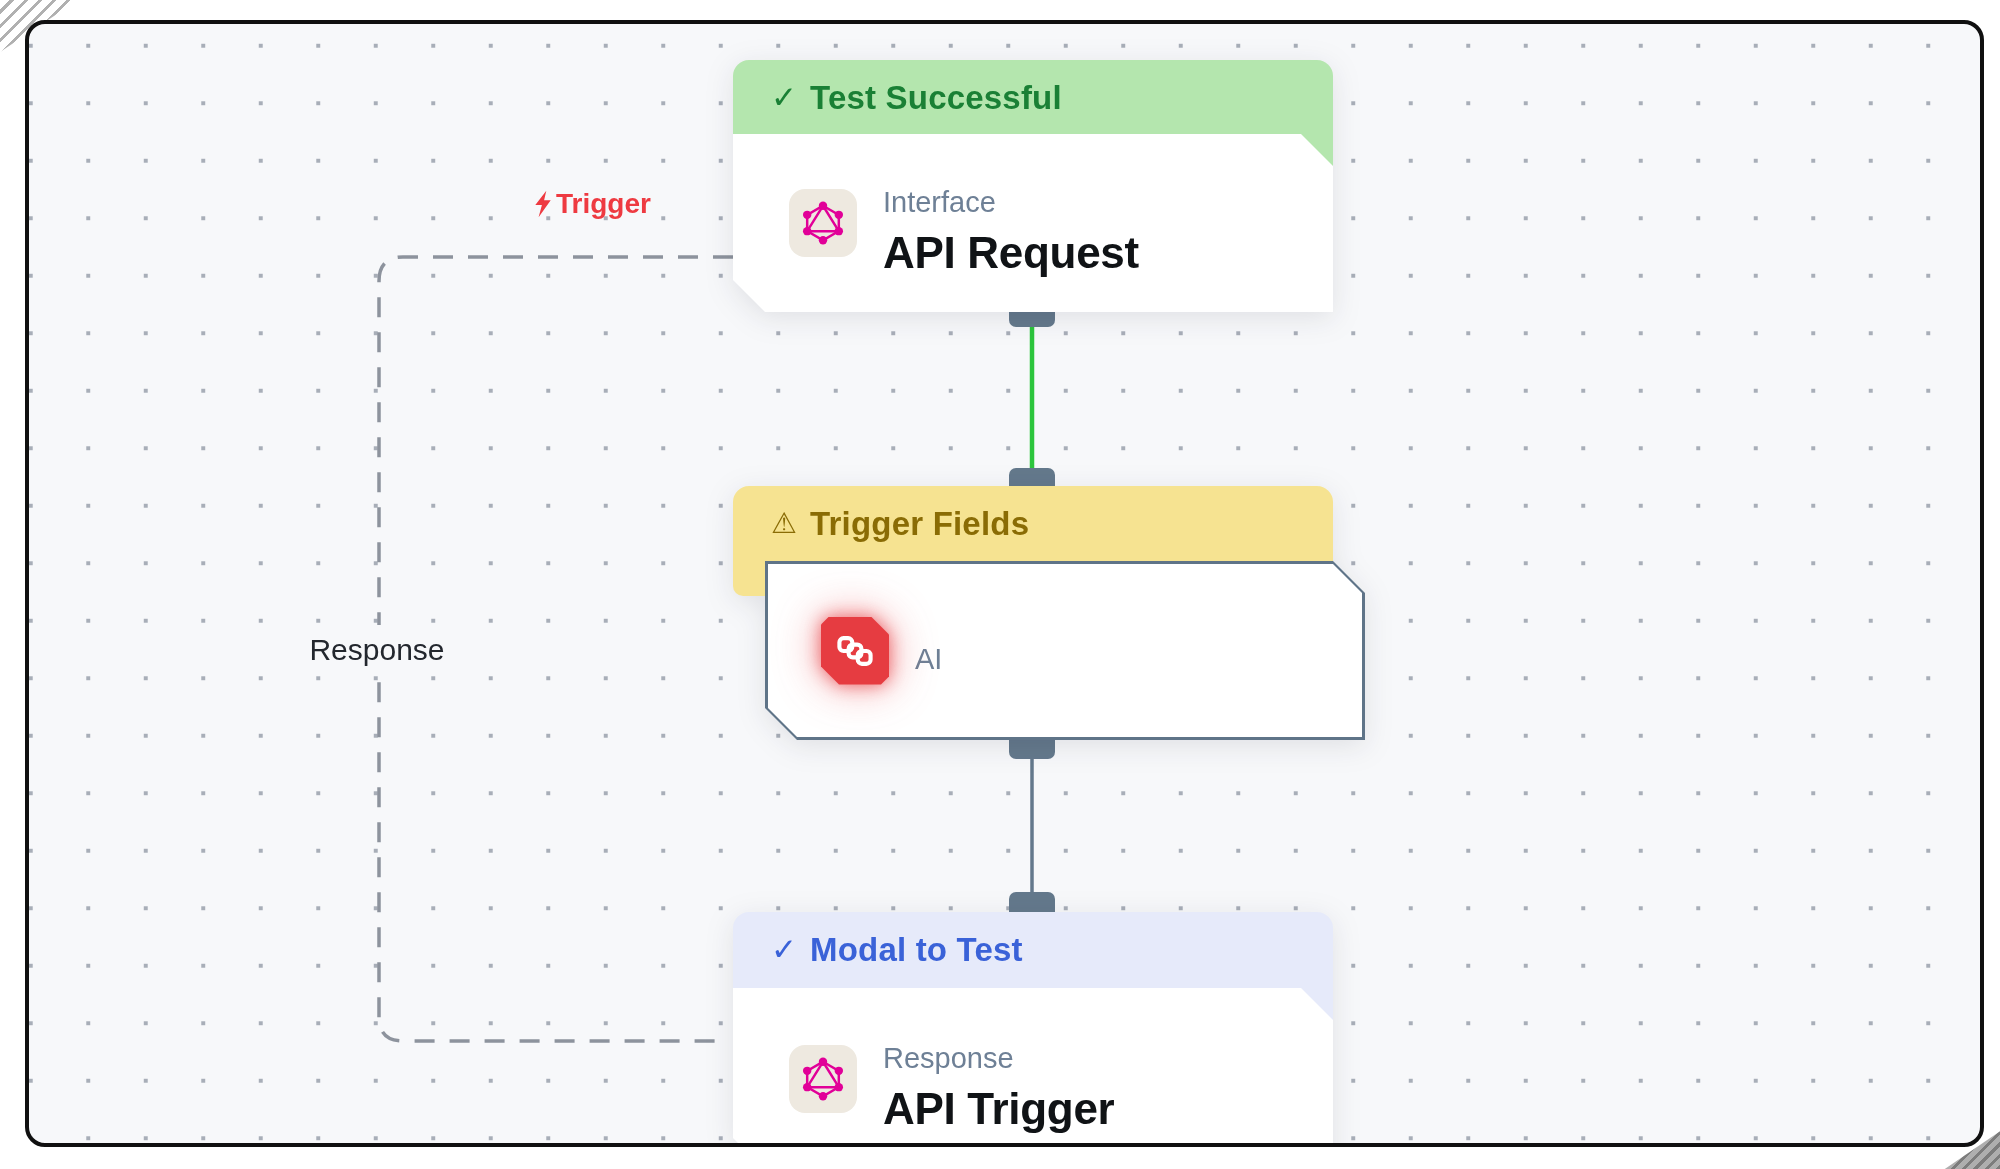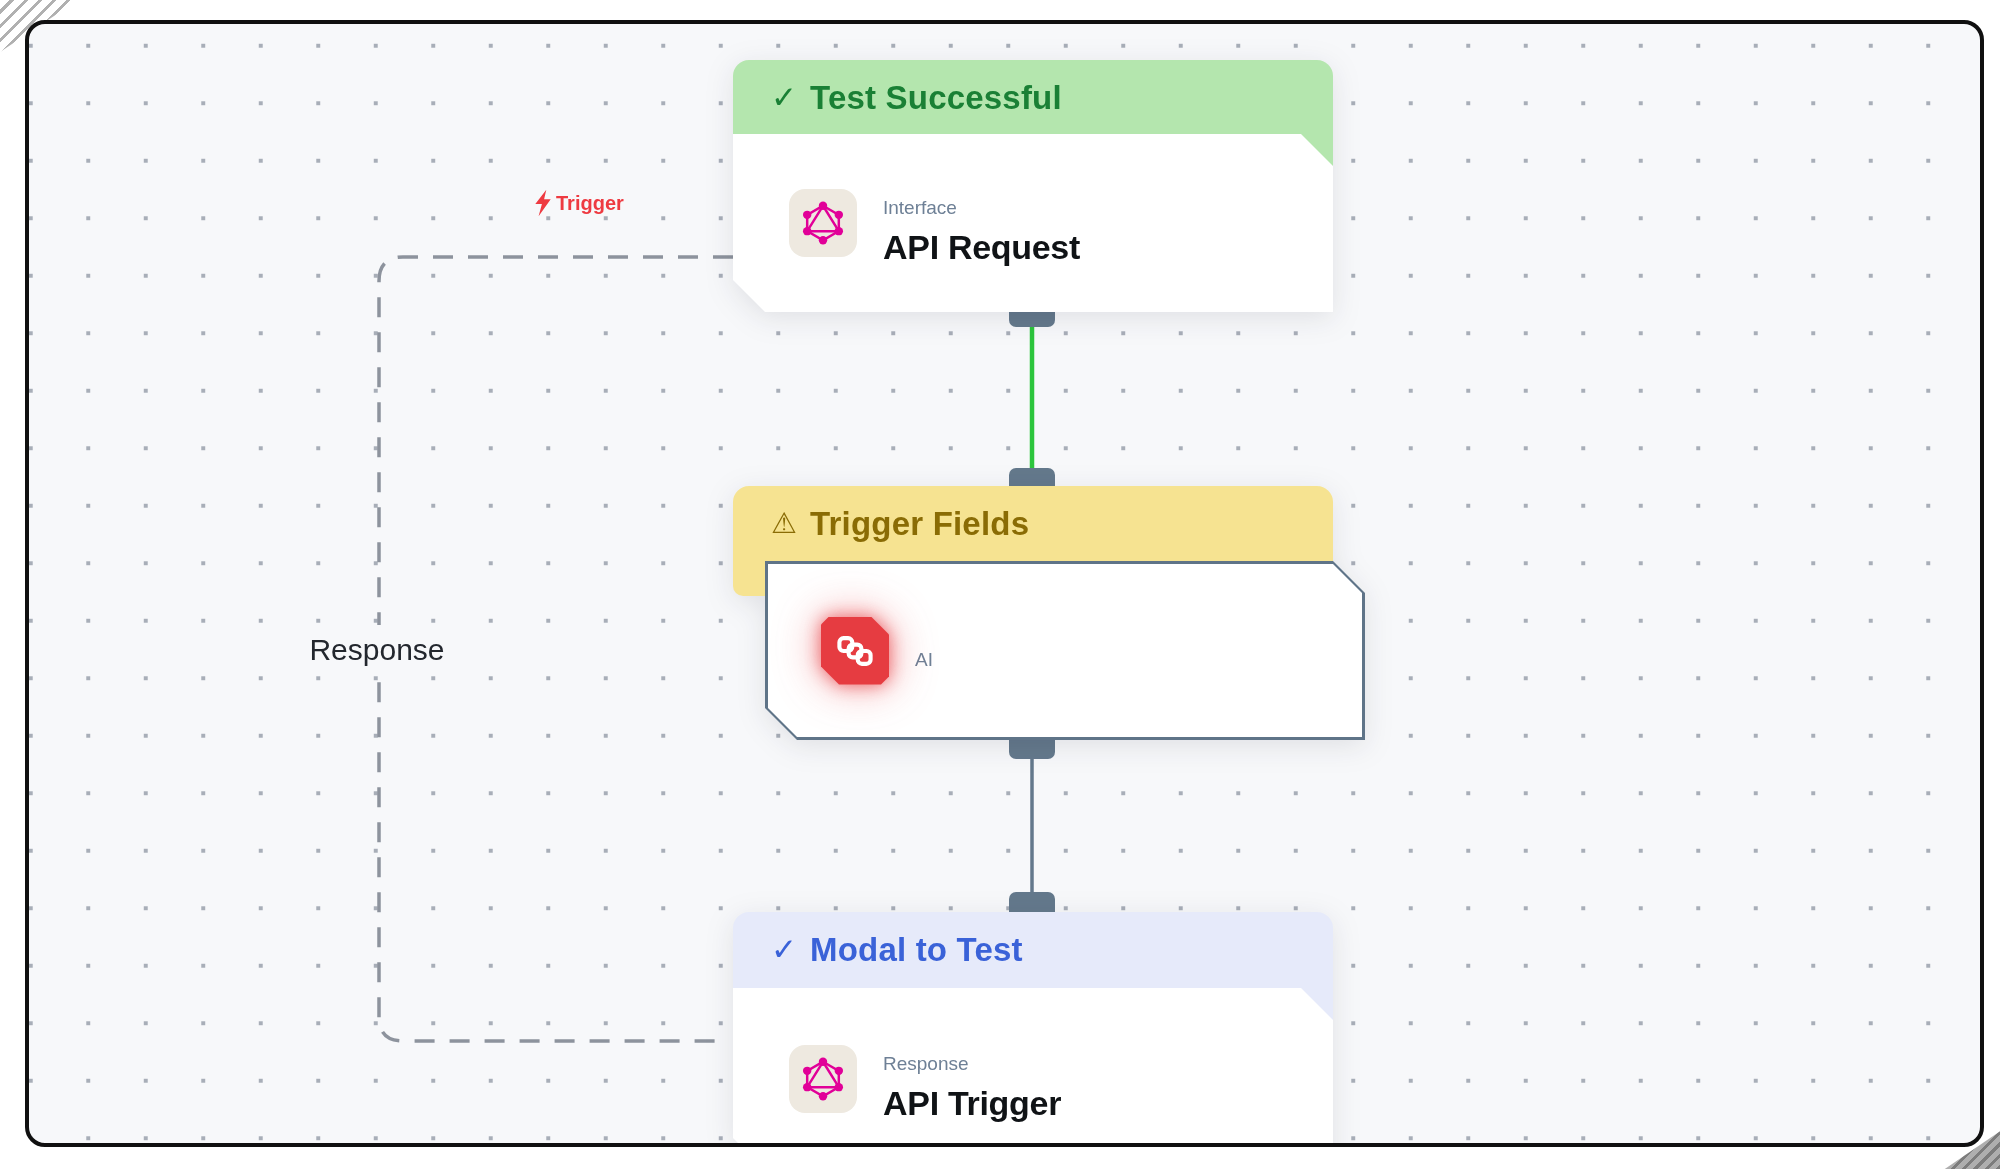--- a/index.html
+++ b/index.html
@@ -26,21 +26,21 @@
 
   svg.edges { position:absolute; left:0; top:0; z-index:2; }
 
   
   .stub { position:absolute; width:46px; height:27px; background:#64798c;
           border-radius:7px; z-index:5; }
 
   
   .edge-label { position:absolute; z-index:6; }
   .trigger-label { left:532px; top:188px; display:flex; align-items:center; gap:2px;
-                   color:#ee3a41; font-size:20px; font-weight:700; }
+                   color:#ee3a41; font-size:28px; font-weight:700; }
   .response-label { left:377px; top:650px; transform:translate(-50%,-50%);
                     background:#f7f8fa; padding:8px 12px; color:#23272e; font-size:30px; }
 
   
   .node { position:absolute; left:733px; width:600px; z-index:10;
           filter:drop-shadow(0 6px 14px rgba(15,23,42,.10)); }
   .banner { position:absolute; left:0; top:0; width:600px; height:110px;
             border-radius:16px 16px 0 10px; }
   .banner-row { height:75px; display:flex; align-items:center; padding-left:38px; gap:13px; }
   .banner-green   { background:#b4e6ae; color:#1a8035; }
@@ -59,22 +59,22 @@
           padding-left:56px; gap:26px; }
 
   .tile { width:68px; height:68px; flex:0 0 68px; display:flex; align-items:center; justify-content:center; }
   .tile-beige { background:#eee9e0; border-radius:16px; }
   .tile-red-wrap { filter:drop-shadow(0 0 9px rgba(230,60,65,.75)) drop-shadow(0 0 22px rgba(230,60,65,.40)); }
   .tile-red { background:#e63c41;
           clip-path:polygon(8px 0, calc(100% - 18px) 0, 100% 18px, 100% calc(100% - 8px),
                             calc(100% - 8px) 100%, 18px 100%, 0 calc(100% - 18px), 0 8px); }
 
   .txt { display:flex; flex-direction:column; gap:10px; margin-top:18px; }
-  .cat   { font-size:19px; color:#6e8096; line-height:1.15; }
-  .title { font-size:34px; font-weight:700; color:#101316; letter-spacing:-.3px; line-height:1.1; }
+  .cat   { font-size:29px; color:#6e8096; line-height:1.15; }
+  .title { font-size:44px; font-weight:700; color:#101316; letter-spacing:-.3px; line-height:1.1; }
 </style>
 </head>
 <body>
 
 <div class="hatch hatch-tl"></div>
 <div class="hatch hatch-br"></div>
 
 <div class="frame">
   <div class="canvas">
 

